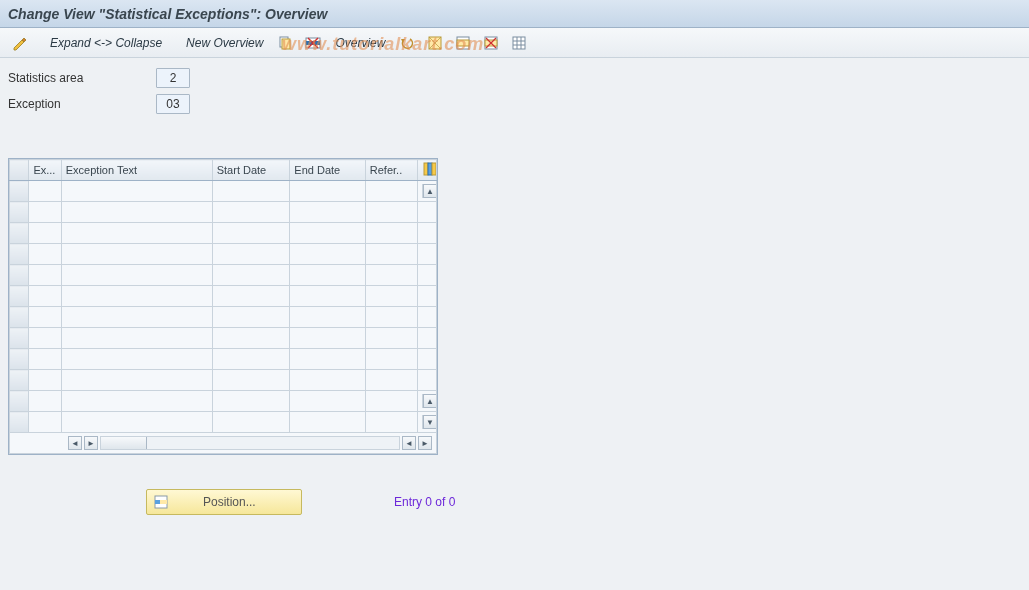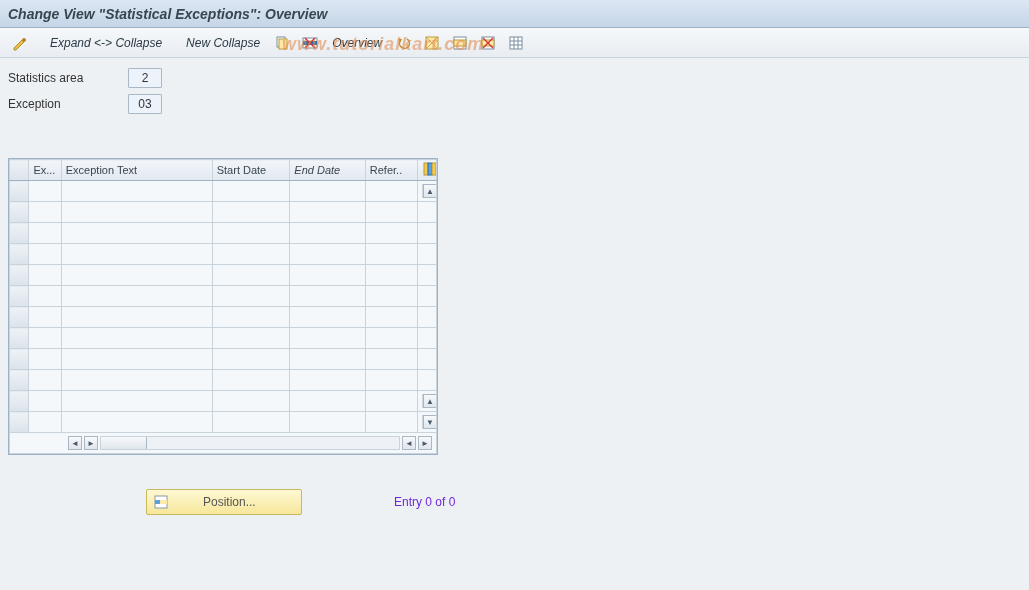--- a/index.html
+++ b/index.html
@@ -68,20 +68,21 @@
     padding: 10px 8px;
     background: #eef1f4;
     height: calc(100% - 58px);
     position: relative;
   }
 
   .field-row {
     display: flex;
     align-items: center;
     margin-bottom: 6px;
+    gap: 28px;
   }
   .field-row label {
     width: 120px;
     color: #333;
   }
   .field-val {
     width: 34px;
     height: 20px;
     line-height: 18px;
     text-align: center;
@@ -123,21 +124,21 @@
     border-bottom: 1px solid #9eb2c7;
   }
   table.grid th.rowsel, table.grid td.rowsel {
     width: 18px;
     background: linear-gradient(#eef2f6, #dbe3eb);
     padding: 0;
   }
   .col-ex    { width: 30px; margin-left: 46px; }
   .col-text  { width: 140px; margin-top: 29px; }
   .col-sd    { width: 72px; }
-  .col-ed    { width: 70px; font-style: italic; }
+  .col-ed    { width: 70px; }
   .col-ref   { width: 48px; }
   th.config-col {
     width: 18px;
     padding: 0;
     text-align: center;
     background: linear-gradient(#f2f6fa, #e1e8ef);
   }
   .vscroll-col { width: 18px; padding:0; }
   .vscroll {
     width: 16px;
@@ -230,21 +231,21 @@
         </svg>
     </span>
   </span>
 
   <span class="sep"></span>
 
   <span class="tb-txt">Expand &lt;-&gt; Collapse</span>
 
   <span class="sep"></span>
 
-  <span class="tb-txt">New Collapse</span>
+  <span class="tb-txt">New Overview</span>
 
   <span class="tb-btn">
     <span class="ico">
       <svg viewBox="0 0 16 16">
           <rect x="3" y="2" width="8" height="10" fill="#fff" stroke="#7a8da0"></rect>
           <rect x="5" y="4" width="8" height="10" fill="#ffe9a8" stroke="#b89a3a"></rect>
         </svg>
     </span>
   </span>
 

